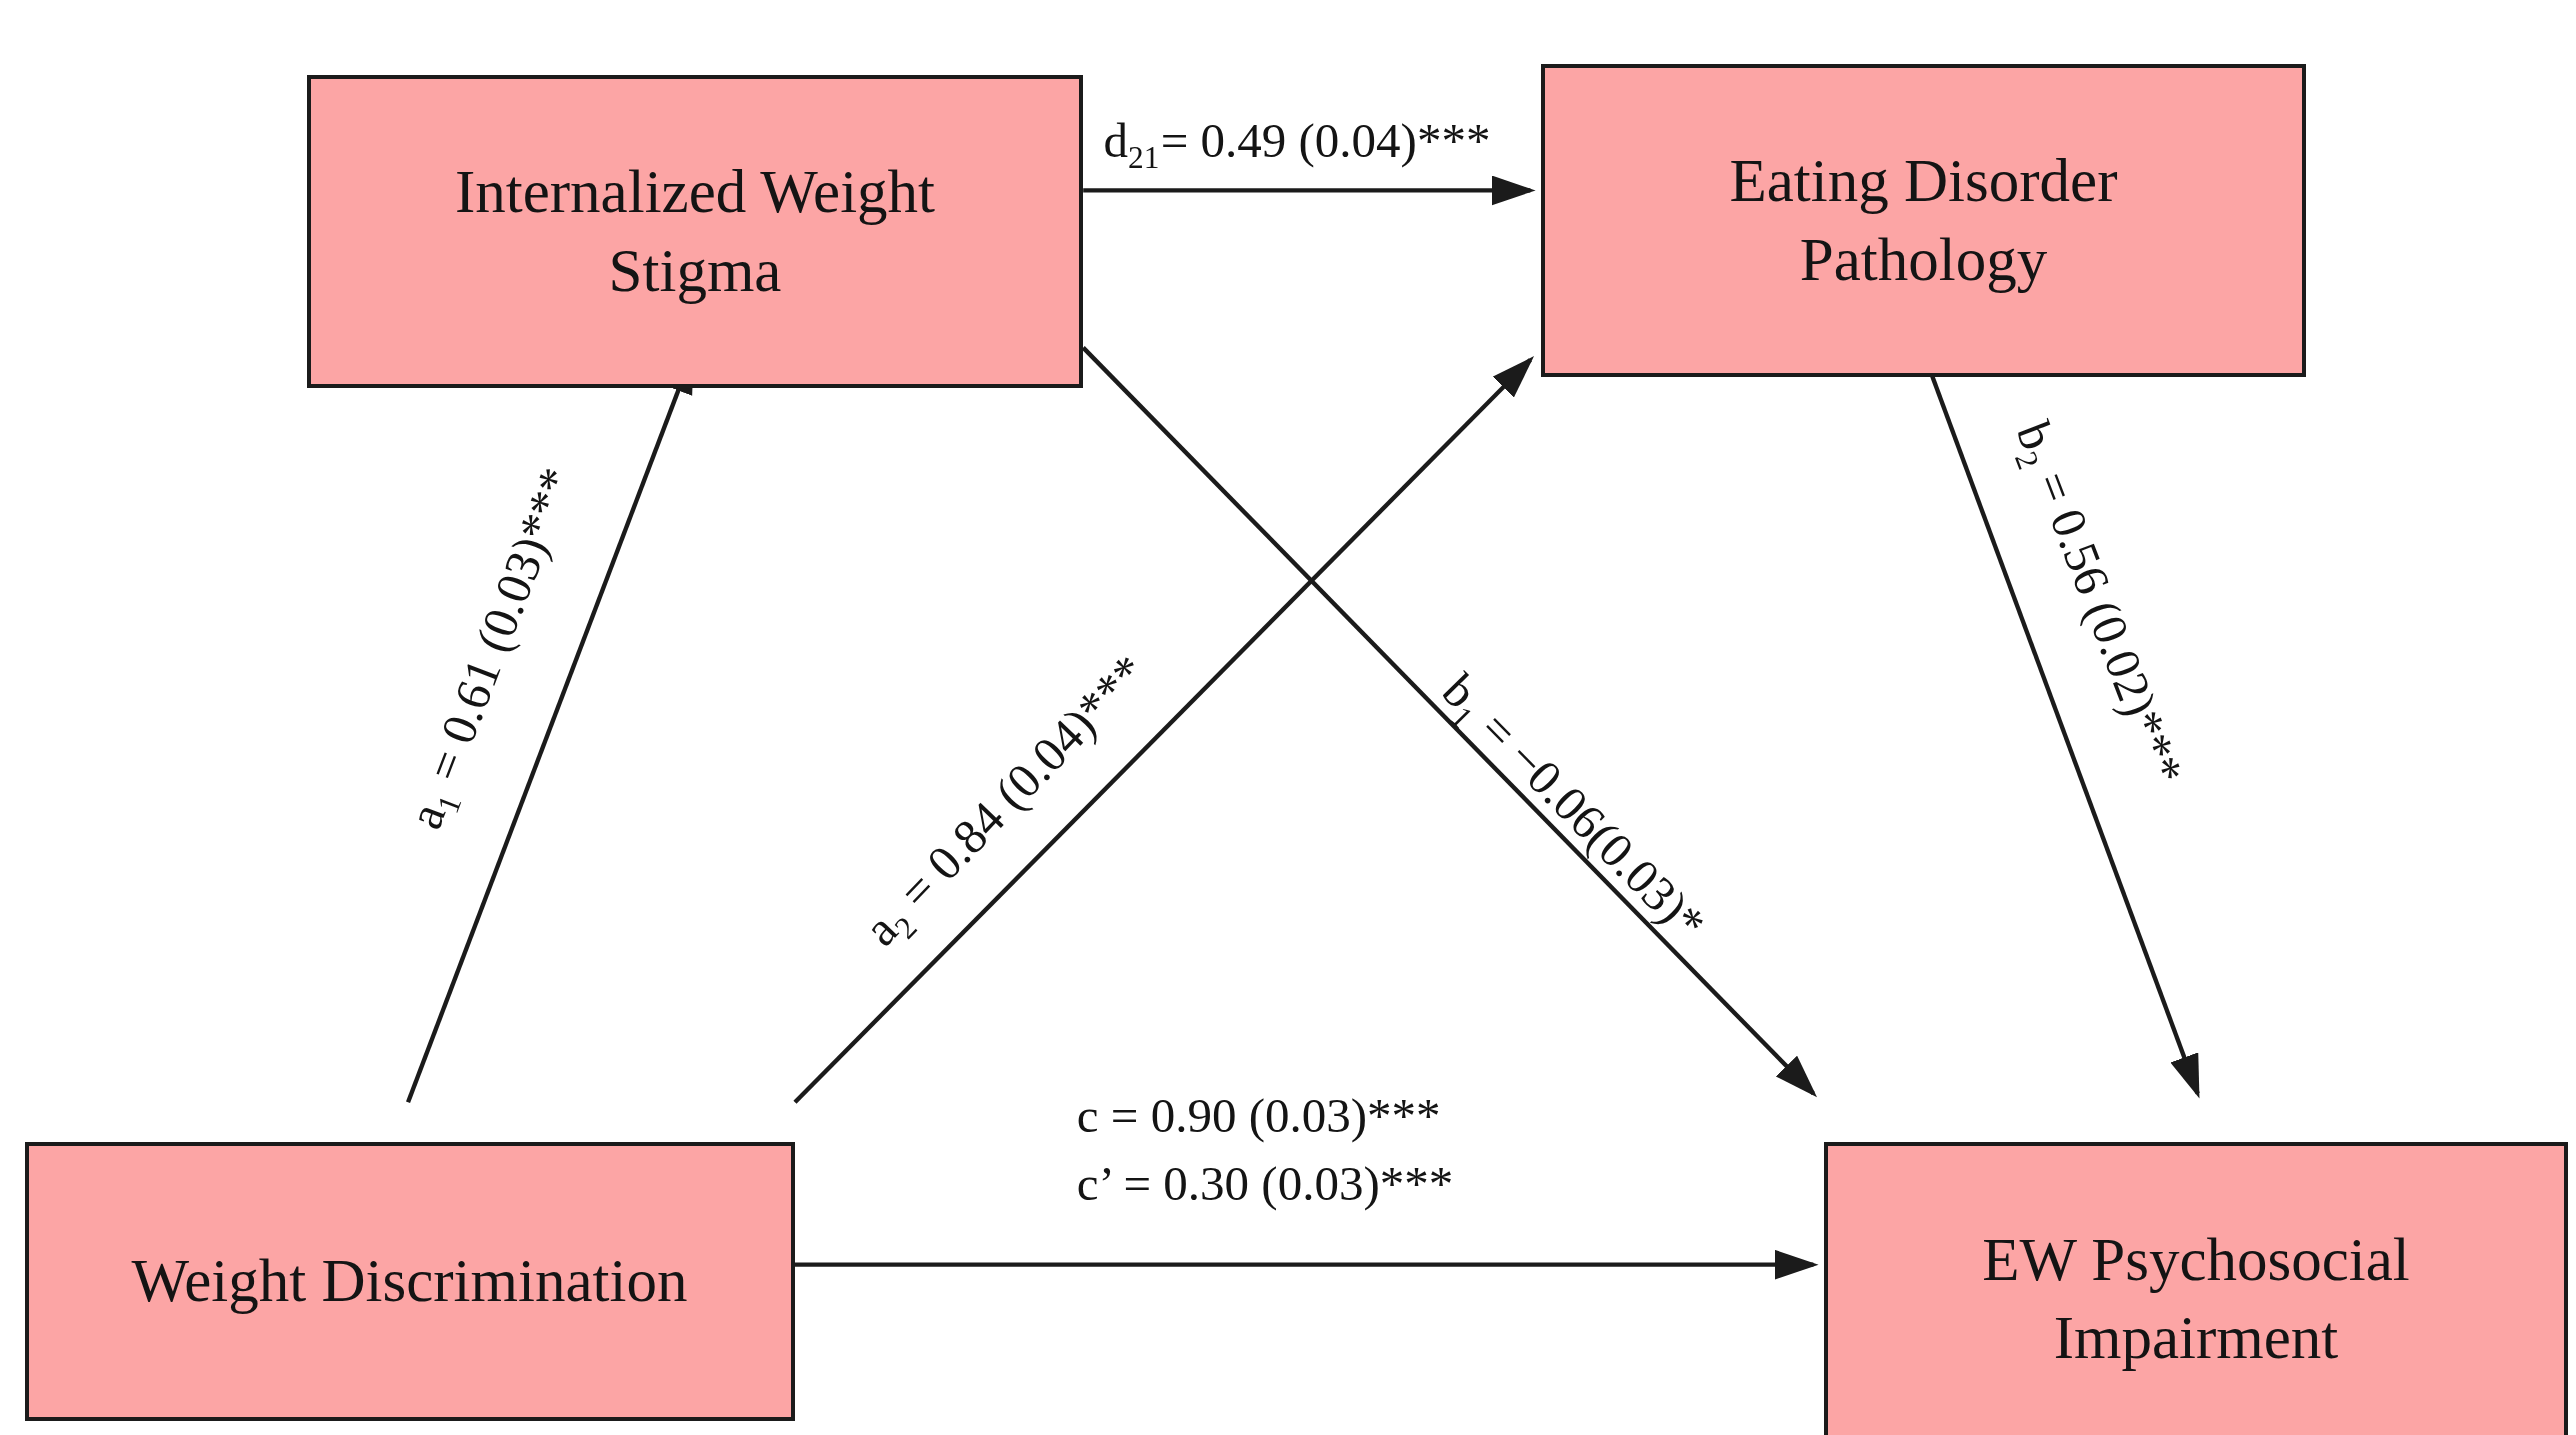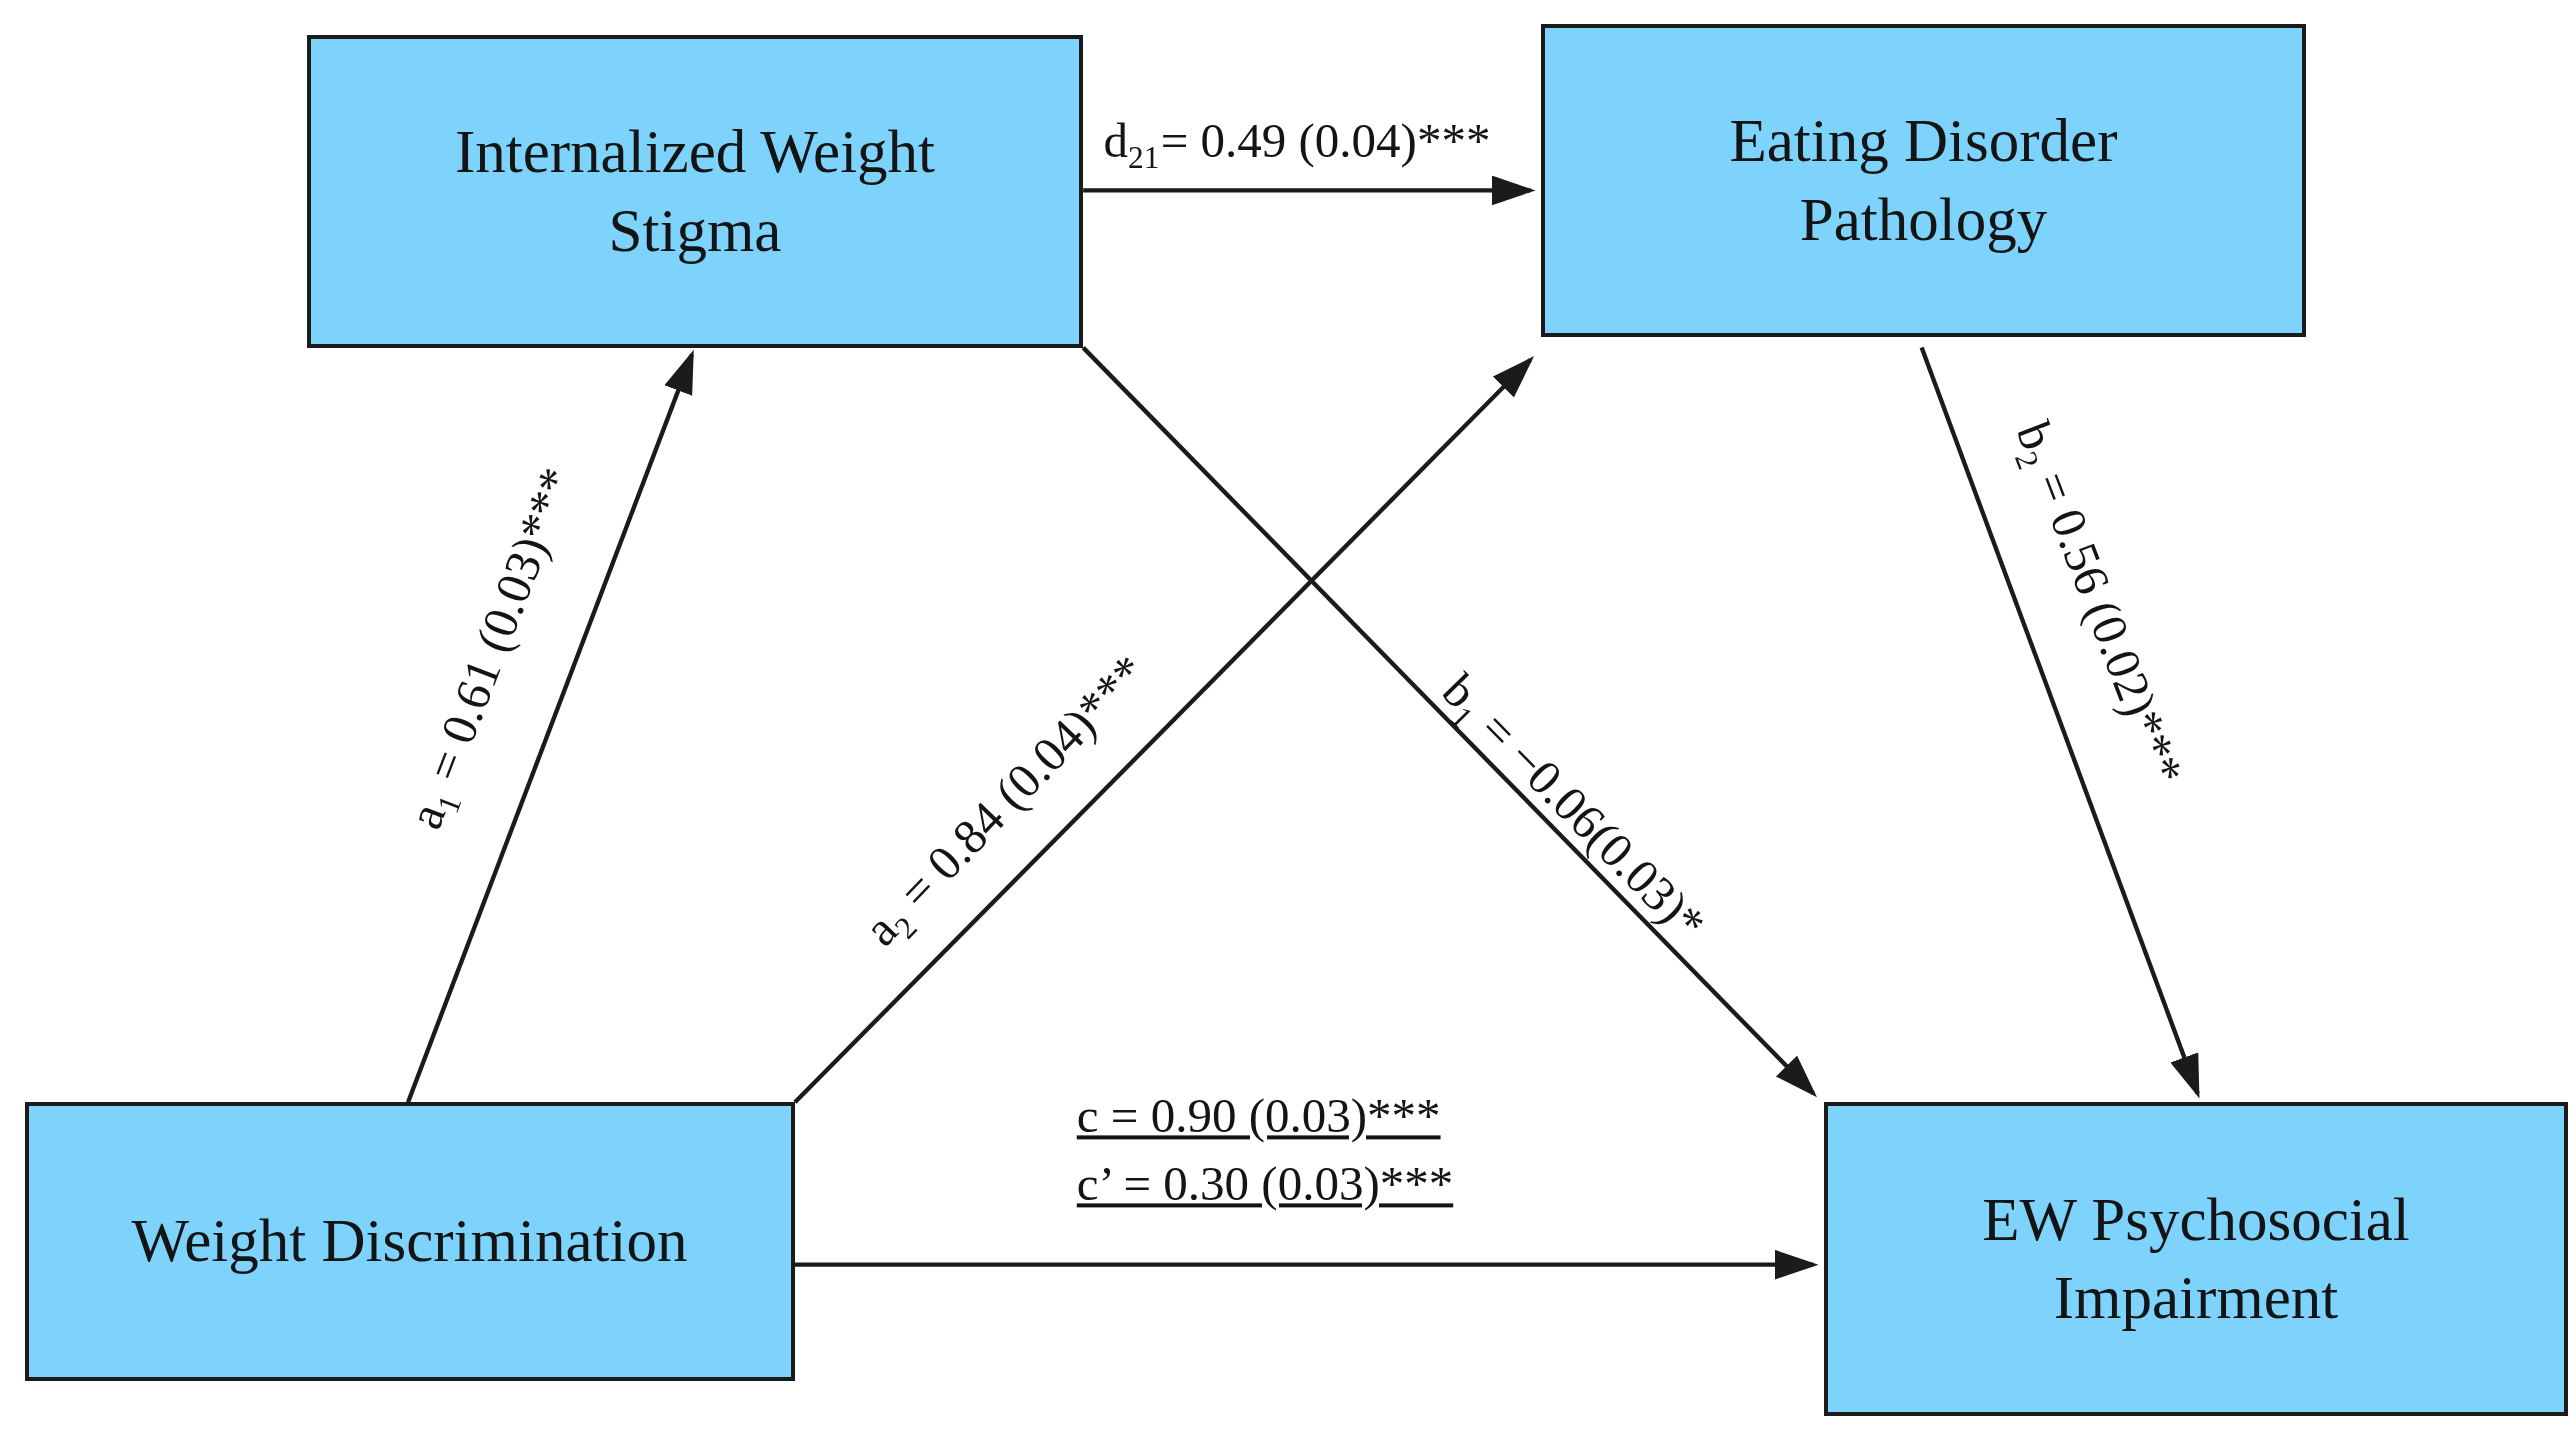--- a/index.html
+++ b/index.html
@@ -14,25 +14,26 @@
   }
   .arrow-layer {
     position: absolute;
     left: 0; top: 0;
     width: 2576px; height: 1435px;
   }
   .arrow-layer line { stroke: #1b1b1b; stroke-width: 5; }
   .box {
     position: absolute;
     border: 4.4px solid #1b1b1b;
-    background: #7dd3fc;
+    background: #fca5a5;
     display: flex;
     align-items: center;
     justify-content: center;
     box-sizing: border-box;
+    margin-top: 40px;
   }
   .box-label {
     white-space: pre-line;
     text-align: center;
     font-size: 61px;
     line-height: 1.28;
     color: #141414;
   }
   .box-iws  { left: 307px;  top: 35px;    width: 776px; height: 313px; }
   .box-edp  { left: 1541px; top: 24px;    width: 765px; height: 313px; }
@@ -53,21 +54,20 @@
   }
   .plabel-d21 { left: 1297px; top: 140px; }
   .plabel-a1  { left: 491px;  top: 648px;  --rot: -69deg; }
   .plabel-a2  { left: 1005px; top: 800px;  --rot: -46deg; }
   .plabel-b1  { left: 1574px; top: 807px;  --rot: 45.5deg; }
   .plabel-b2  { left: 2100px; top: 603px;  --rot: 69deg; }
   .plabel-c {
     left: 1265px; top: 1150px;
     text-align: left;
     line-height: 1.38;
-    text-decoration: underline;
   }
 </style>
 </head>
 <body>
 
 <div class="stage">
 
   <svg class="arrow-layer" viewBox="0 0 2949 1643" aria-hidden="true">
     <defs>
       <marker id="ah" markerUnits="userSpaceOnUse" markerWidth="52" markerHeight="36" refX="44" refY="17" orient="auto">

